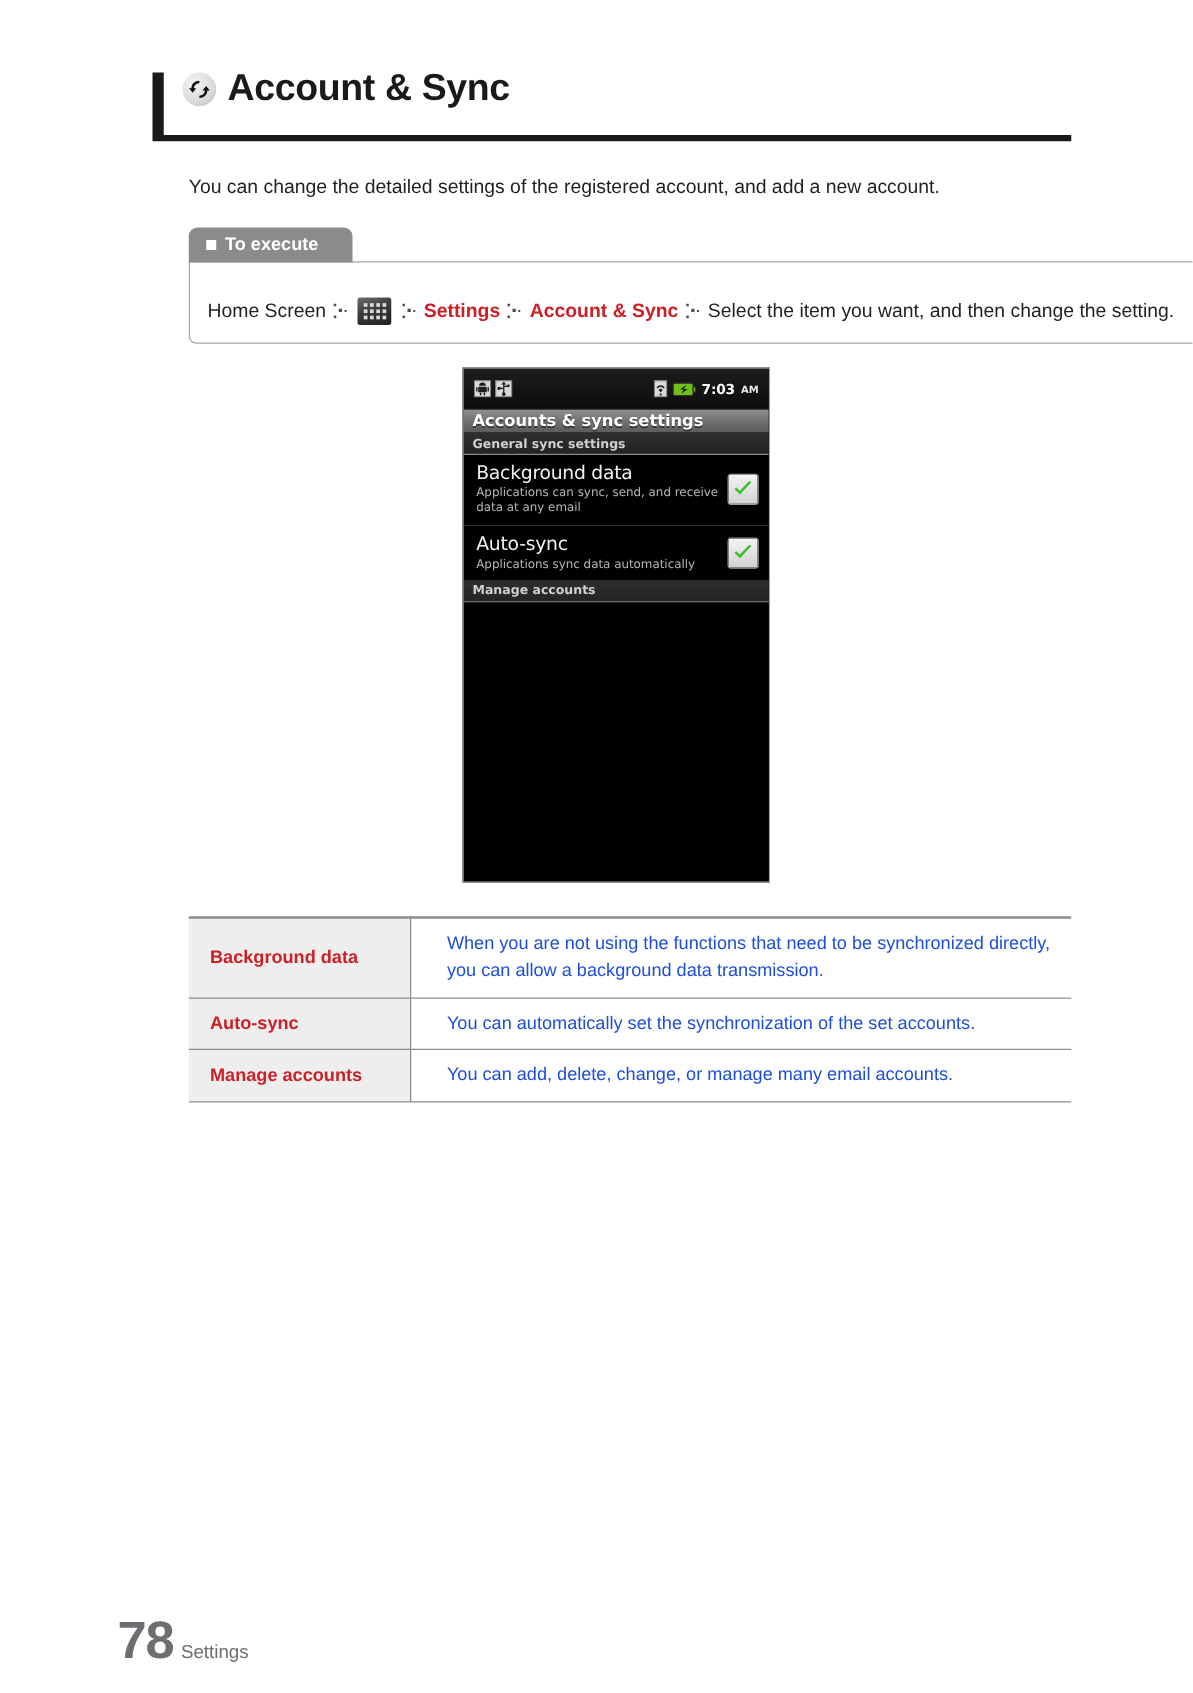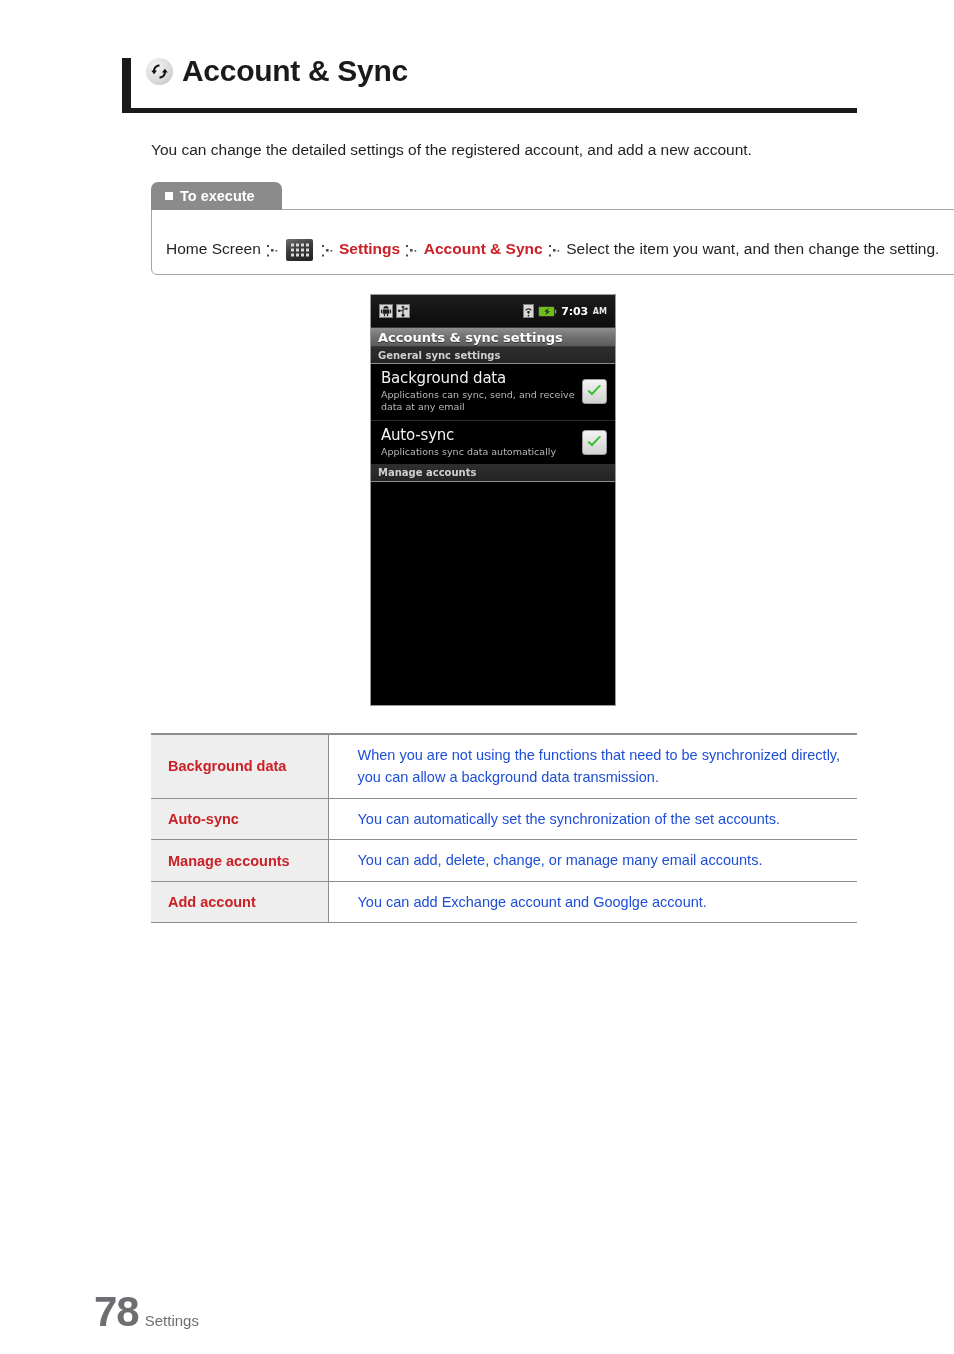--- a/index.html
+++ b/index.html
@@ -495,23 +495,19 @@
       <td class="def">When you are not using the functions that need to be synchronized directly, you can allow a background data transmission.</td>
     </tr>
     <tr>
       <td class="term">Auto-sync</td>
       <td class="def">You can automatically set the synchronization of the set accounts.</td>
     </tr>
     <tr>
       <td class="term">Manage accounts</td>
       <td class="def">You can add, delete, change, or manage many email accounts.</td>
     </tr>
-    <tr>
-      <td class="term">Add account</td>
-      <td class="def">You can add Exchange account and Googlge account.</td>
-    </tr>
   </tbody>
 </table>
 
 <div class="footer">
   <span class="footer-num">78</span>
   <span class="footer-label">Settings</span>
 </div>
 
 </body></html>

